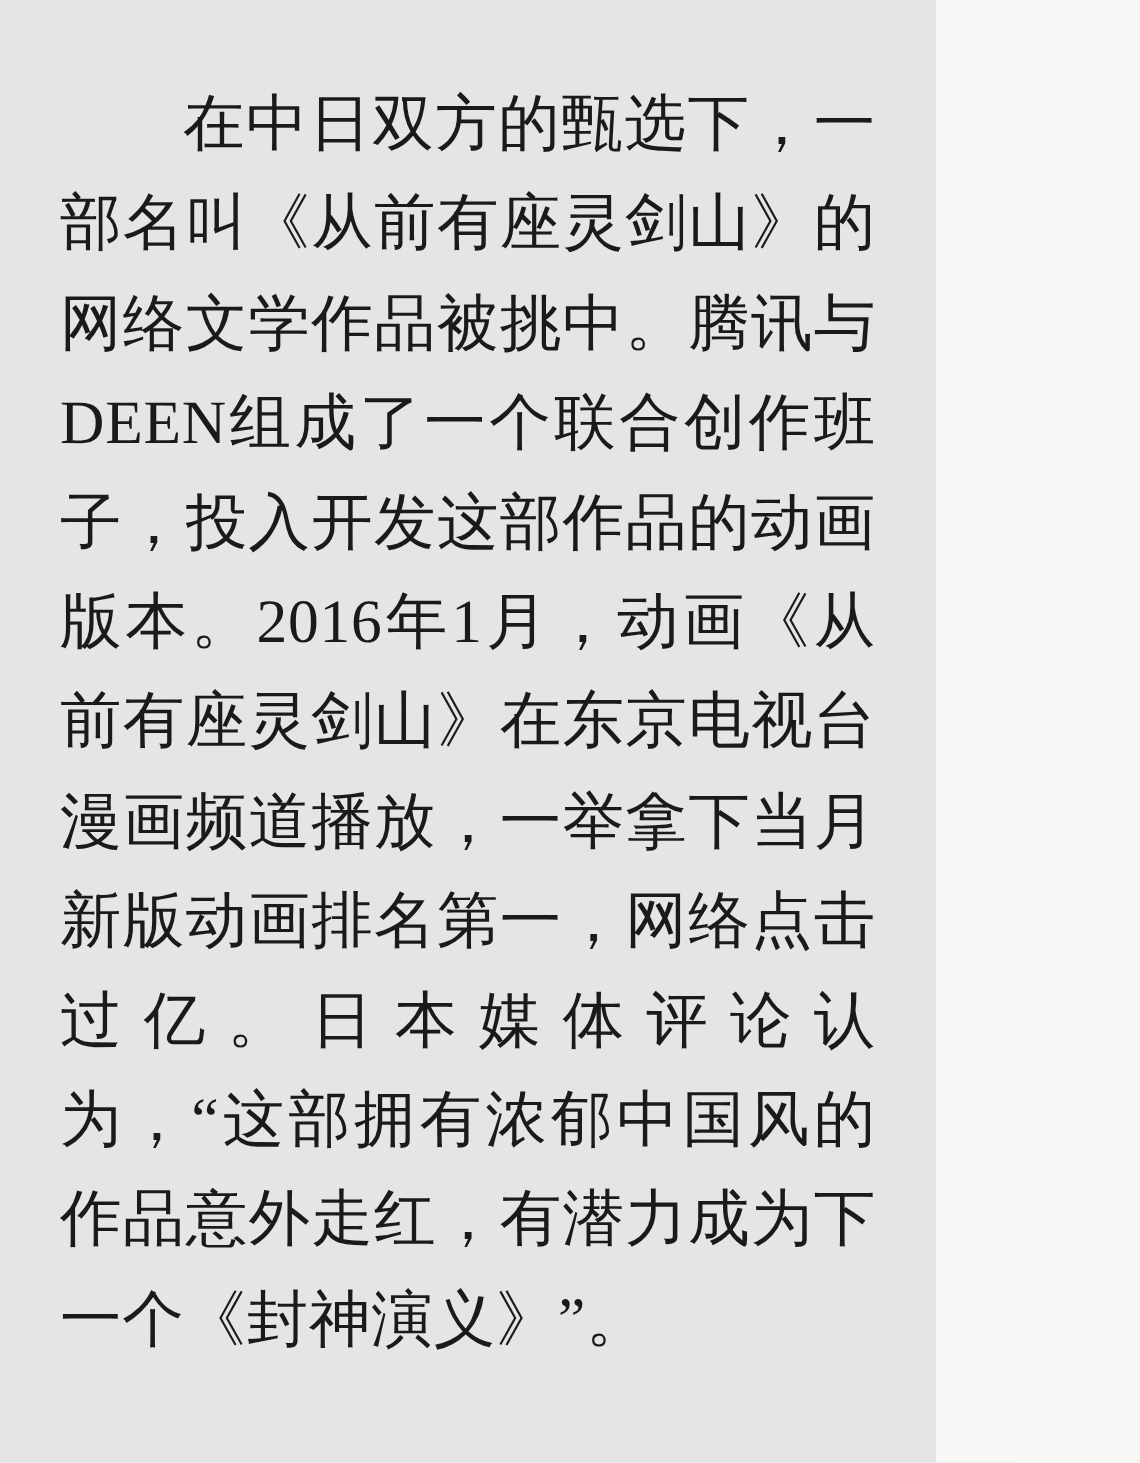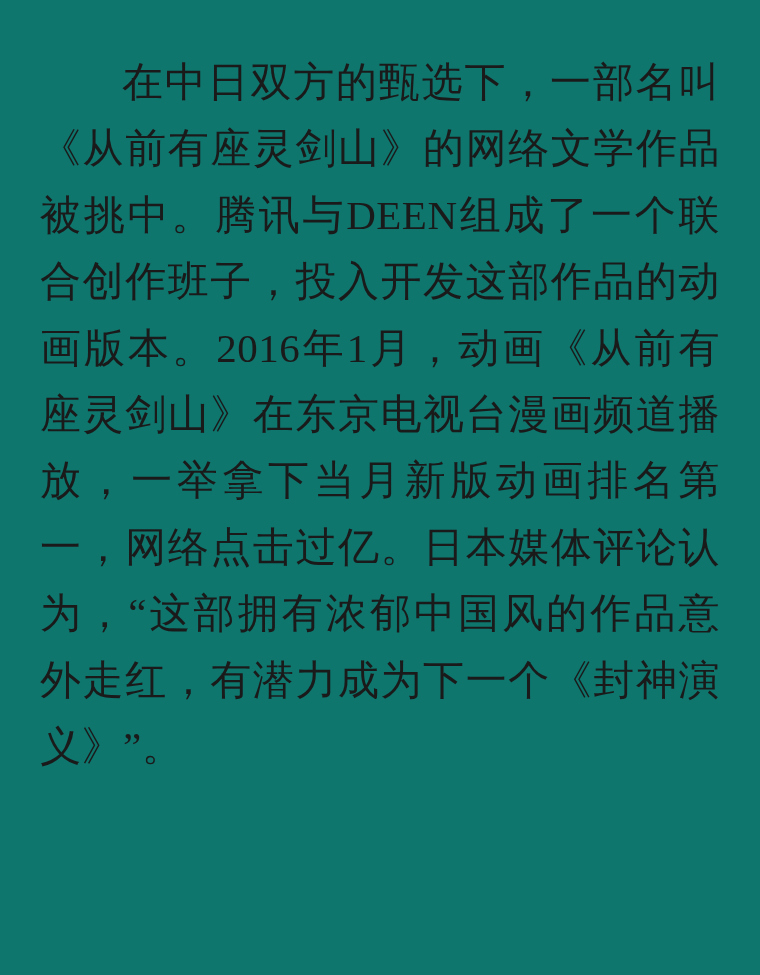--- a/index.html
+++ b/index.html
@@ -8,23 +8,23 @@
   }
   body {
     width: 760px;
     height: 975px;
     background: #f7f7f5;
     font-family: "Liberation Serif", "DejaVu Serif", serif;
     overflow: hidden;
   }
   .page {
     position: relative;
-    width: 760px;
+    width: 624px;
     height: 975px;
-    background: #0f766e;
+    background: #e5e5e5;
     box-sizing: border-box;
     padding: 8px 40px 0 40px;
   }
   .article-body {
     color: #1a1a1a;
     font-size: 41px;
     line-height: 1.62;
     text-align: justify;
     text-justify: inter-ideograph;
     letter-spacing: 0.5px;

